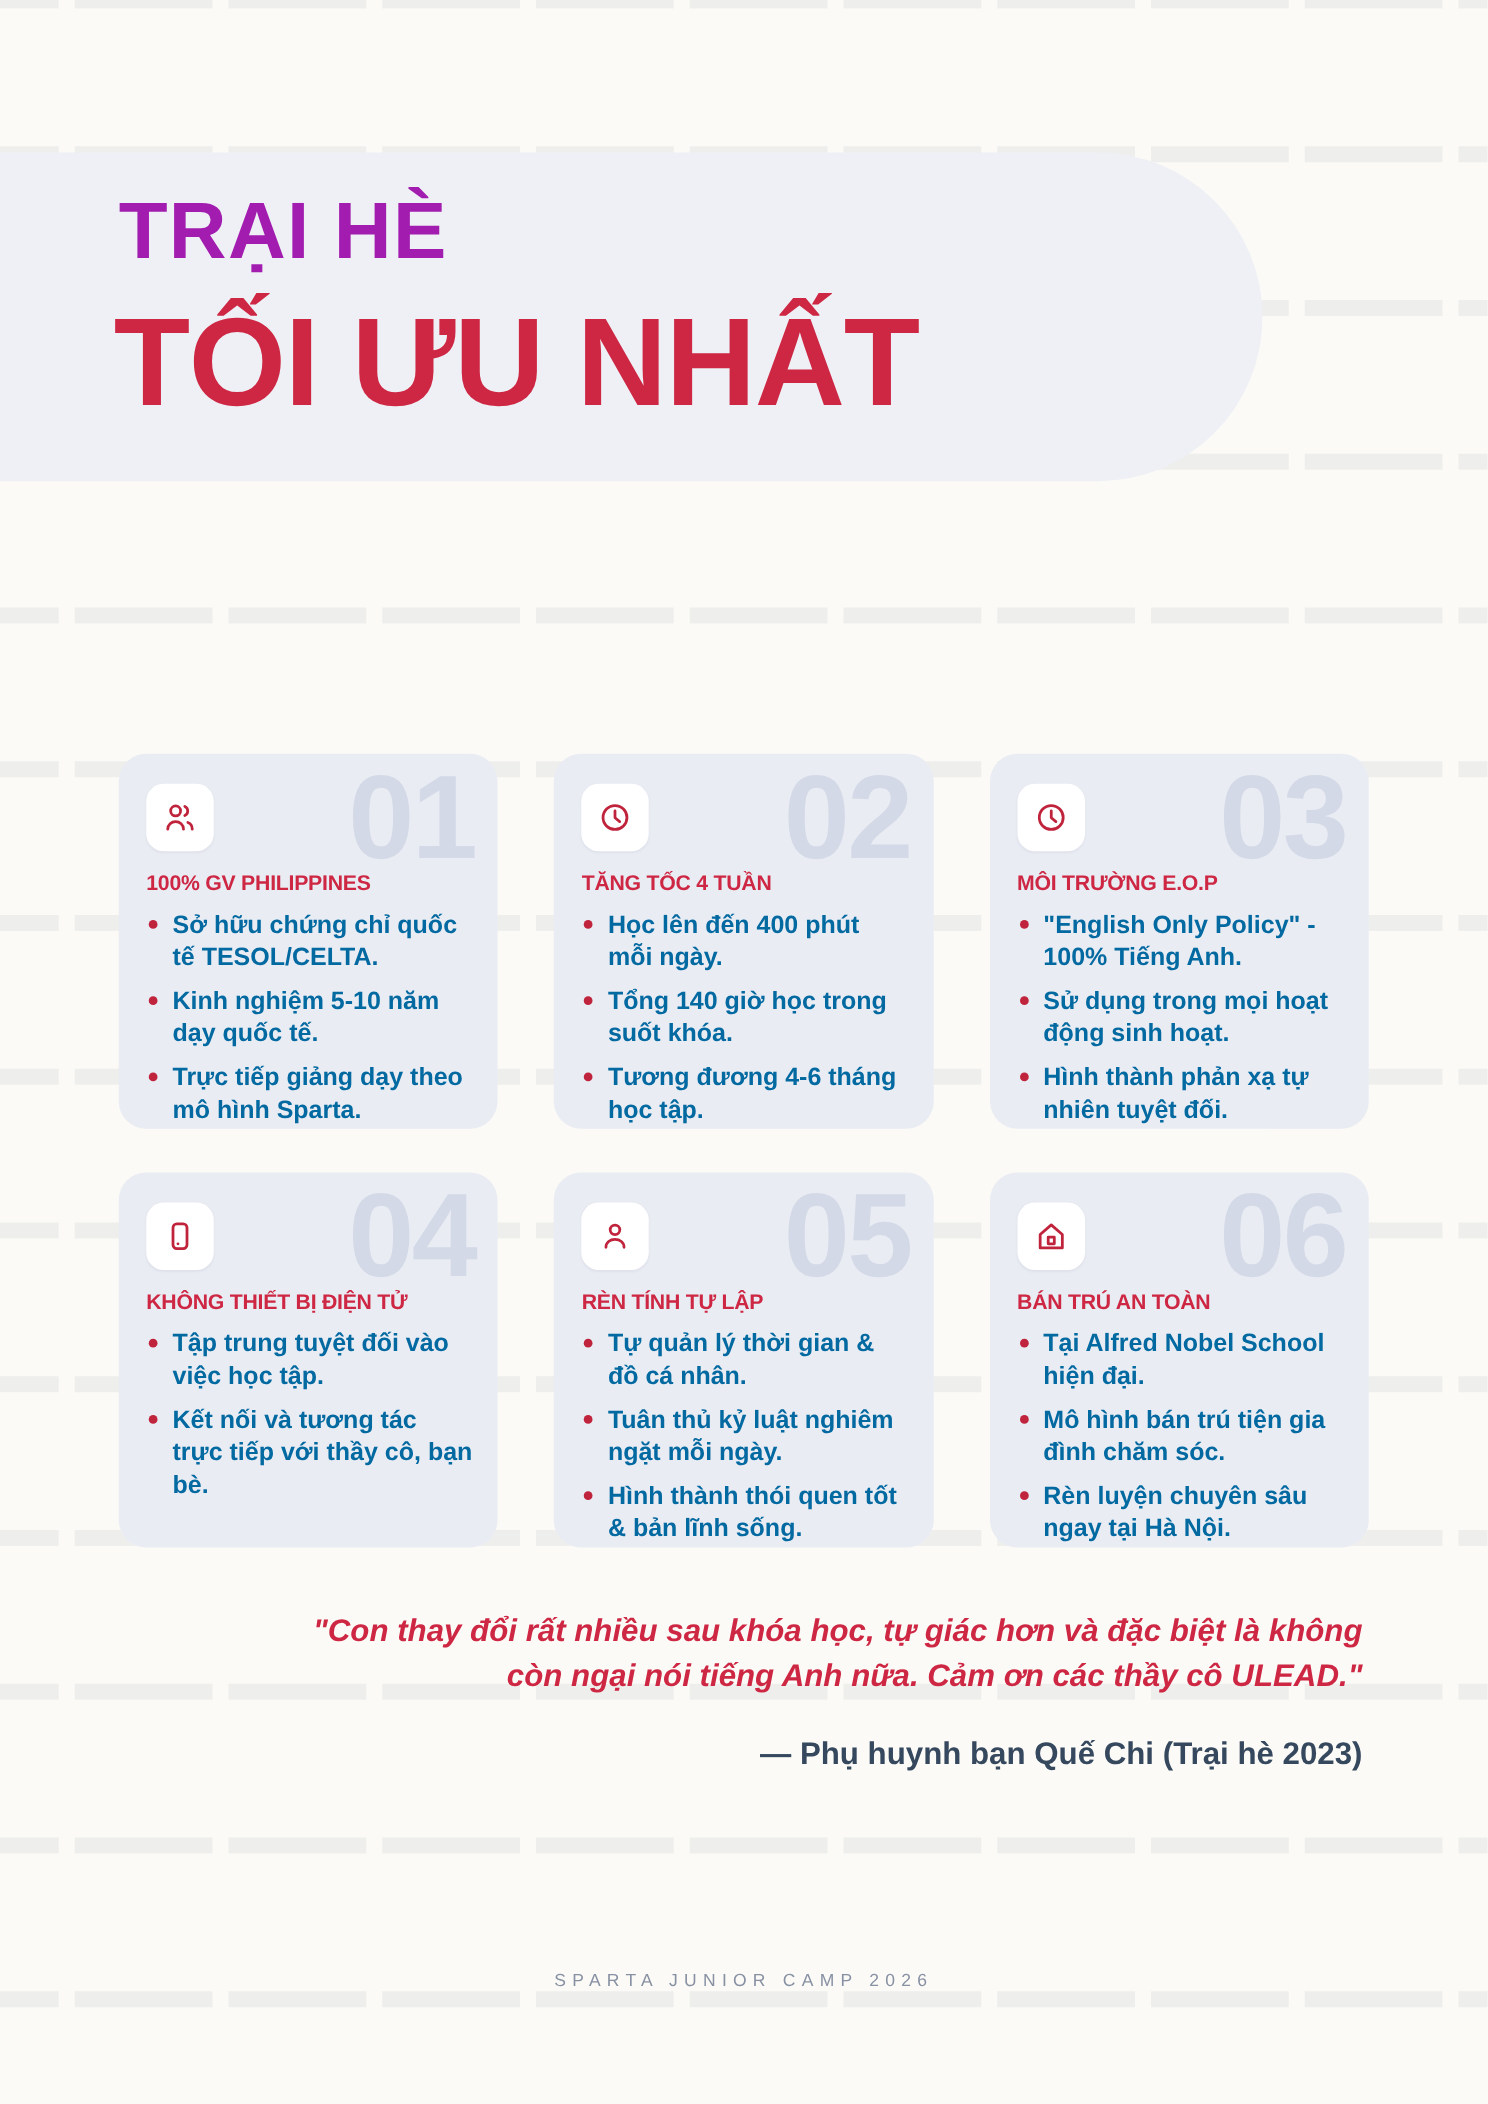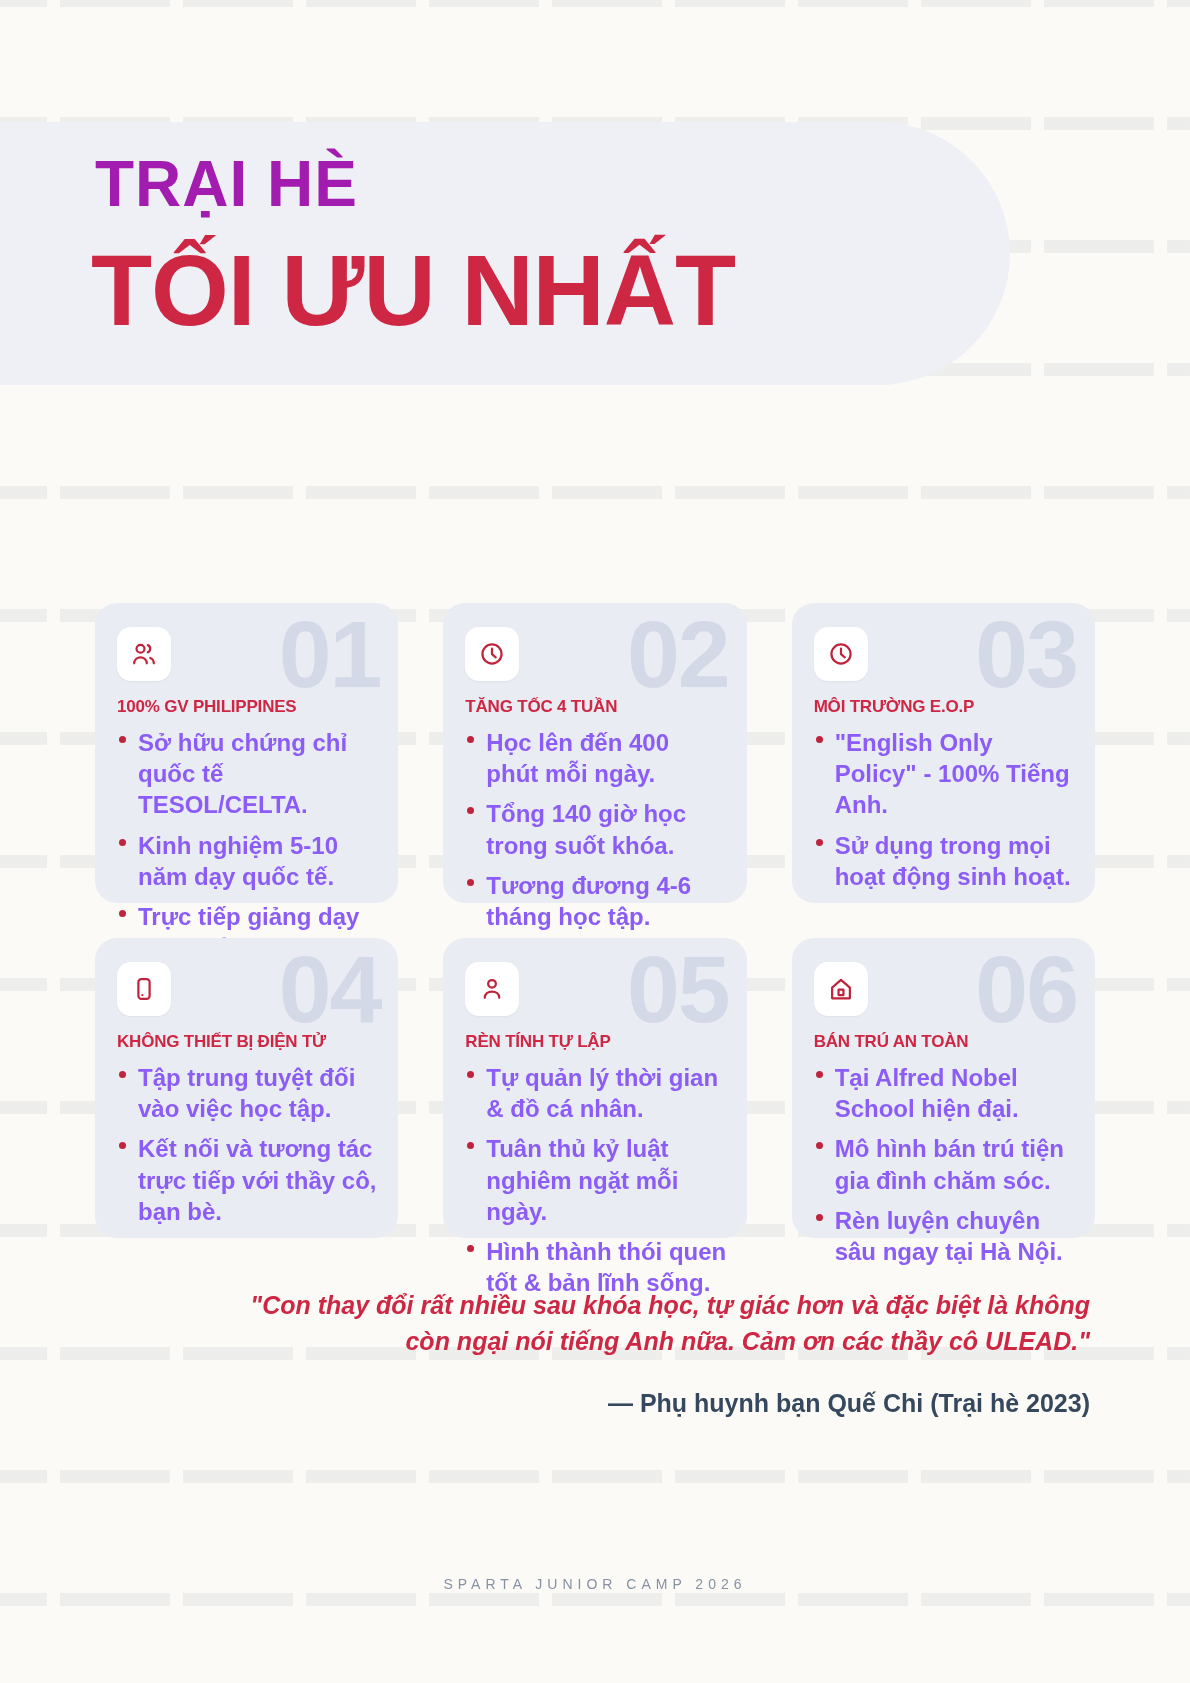--- a/index.html
+++ b/index.html
@@ -78,21 +78,21 @@
   .card-title{
     margin:16px 0 0 0;position:relative;z-index:1;
     font-size:17px;font-weight:800;letter-spacing:-0.2px;
     color:#CE2744;white-space:nowrap;
   }
   .card ul{
     margin:10px 0 0 0;padding:0;list-style:none;
   }
   .card li{
     position:relative;padding-left:21px;margin-bottom:9px;
-    font-size:24px;line-height:1.3;font-weight:600;color:#8b5cf6;
+    font-size:20px;line-height:1.3;font-weight:600;color:#0369a1;
   }
   .card li::before{
     content:"";position:absolute;left:2px;top:9px;
     width:7px;height:7px;border-radius:50%;background:#C0243C;
   }
 
   
   .quote{
     position:absolute;left:200px;top:1288px;width:890px;
     text-align:right;
@@ -166,20 +166,21 @@
       <div class="icon-box">
         <svg viewBox="0 0 24 24">
             <circle cx="12" cy="12" r="8.2"></circle>
             <path d="M12 7.4v4.8l3.2 2.6"></path>
           </svg>
       </div>
       <h3 class="card-title">MÔI TRƯỜNG E.O.P</h3>
       <ul>
         <li>"English Only Policy" - 100% Tiếng Anh.</li>
         <li>Sử dụng trong mọi hoạt động sinh hoạt.</li>
+        <li>Hình thành phản xạ tự nhiên tuyệt đối.</li>
       </ul>
     </article>
 
     <article class="card">
       <div class="card-number">04</div>
       <div class="icon-box">
         <svg viewBox="0 0 24 24">
             <rect x="7.2" y="3.5" width="9.6" height="17" rx="2.6"></rect>
             <path d="M10.6 17.2h0.02"></path>
           </svg>

